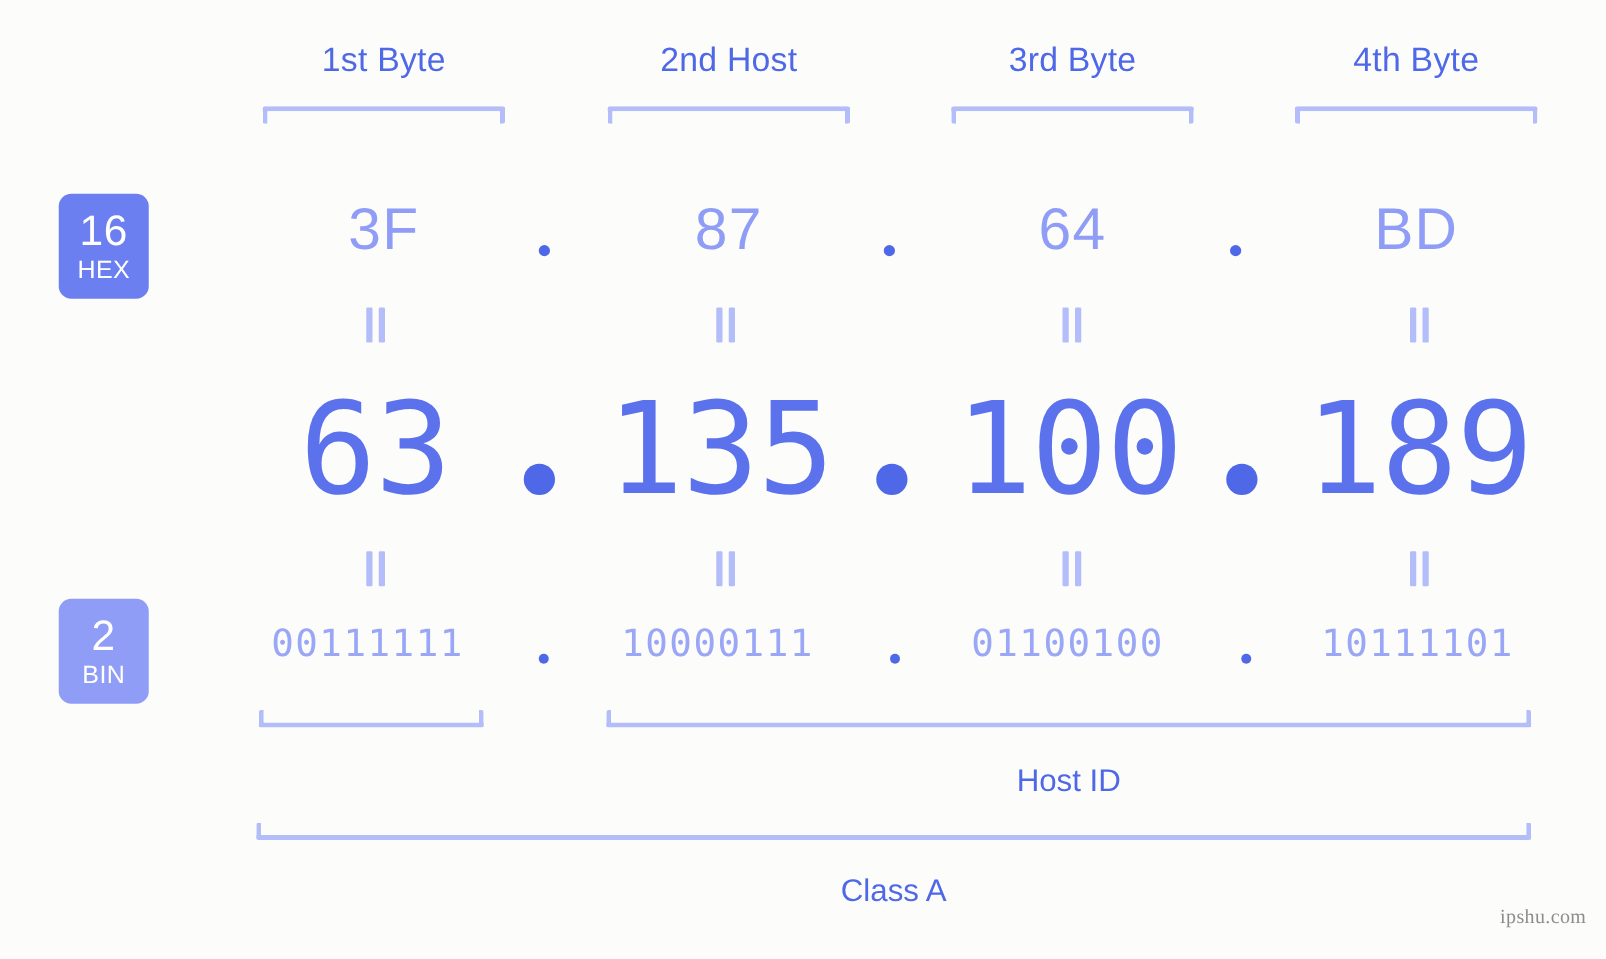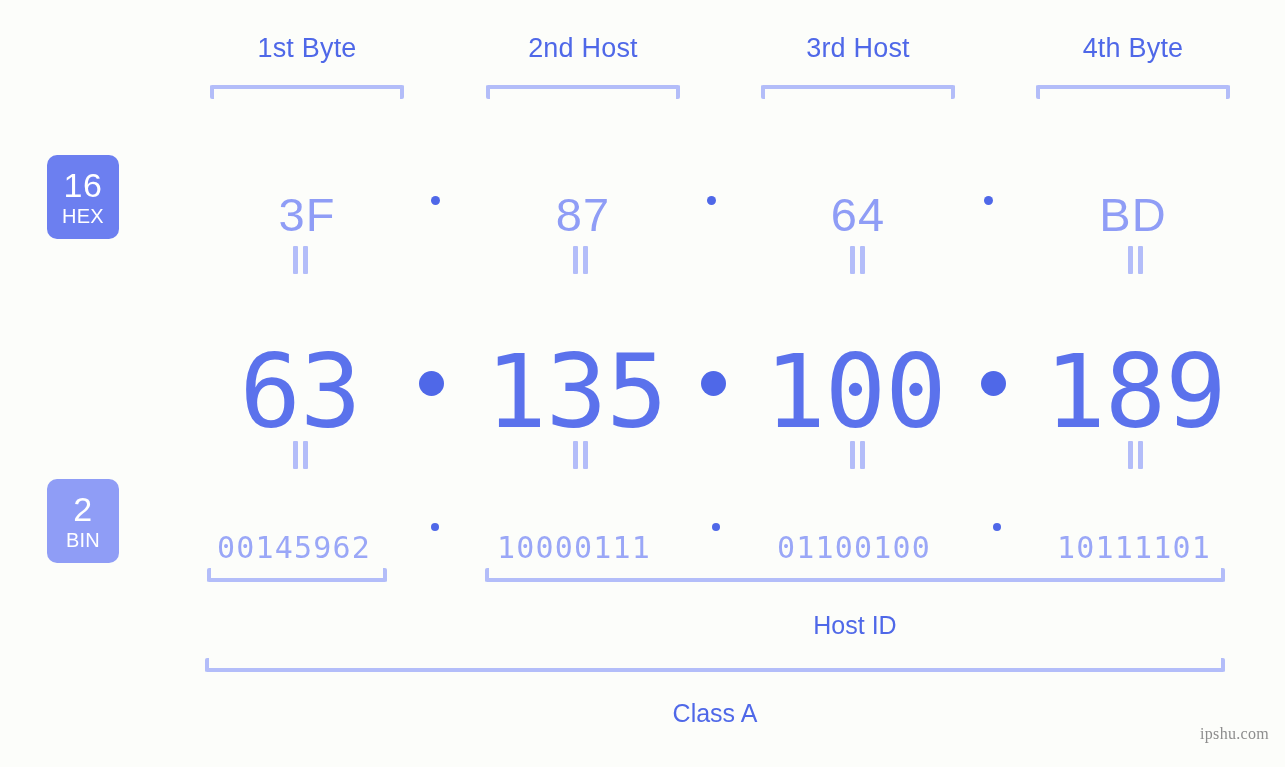--- a/index.html
+++ b/index.html
@@ -74,21 +74,20 @@
   }
   #badge-hex { top: 155px; height: 84px; background: #6c7ff0; }
   #badge-dec { top: 315px; height: 84px; background: #7e8ef3; }
   #badge-bin { top: 479px; height: 84px; background: #8f9df6; }
 
   
   .value-cell {
     position: absolute;
     text-align: center;
     white-space: nowrap;
-    margin-top: 32px;
   }
   .row-hex .value-cell {
     top: 155px;
     font-size: 47px;
     color: #8f9df6;
     font-family: "Liberation Sans", sans-serif;
     letter-spacing: 1px;
   }
   .row-dec .value-cell {
     top: 300px;
@@ -155,21 +154,21 @@
     letter-spacing: 0.3px;
   }
 </style>
 </head>
 <body>
 
 <div id="stage">
 
   <div class="byte-label" style="left:210px;width:194px;">1st Byte</div>
   <div class="byte-label" style="left:486px;width:194px;">2nd Host</div>
-  <div class="byte-label" style="left:761px;width:194px;">3rd Host</div>
+  <div class="byte-label" style="left:761px;width:194px;">3rd Byte</div>
   <div class="byte-label" style="left:1036px;width:194px;">4th Byte</div>
 
   <div class="bracket-down" style="left:210px;top:85px;width:194px;"></div>
   <div class="bracket-down" style="left:486px;top:85px;width:194px;"></div>
   <div class="bracket-down" style="left:761px;top:85px;width:194px;"></div>
   <div class="bracket-down" style="left:1036px;top:85px;width:194px;"></div>
 
   <div class="badge" id="badge-hex">
     <span class="base">16</span>
     <span class="name">HEX</span>
@@ -227,21 +226,21 @@
   <div class="eq eq-bot" style="left:850px;">
     <span class="a"></span>
       <span class="b"></span>
   </div>
   <div class="eq eq-bot" style="left:1128px;">
     <span class="a"></span>
       <span class="b"></span>
   </div>
 
   <div class="row-bin">
-    <div class="value-cell" style="left:197px;width:194px;">00145962</div>
+    <div class="value-cell" style="left:197px;width:194px;">00111111</div>
     <div class="dot dot-bin" style="left:431px;"></div>
     <div class="value-cell" style="left:477px;width:194px;">10000111</div>
     <div class="dot dot-bin" style="left:712px;"></div>
     <div class="value-cell" style="left:757px;width:194px;">01100100</div>
     <div class="dot dot-bin" style="left:993px;"></div>
     <div class="value-cell" style="left:1037px;width:194px;">10111101</div>
   </div>
 
   <div class="bracket-up" style="left:207px;top:568px;width:180px;"></div>
 

